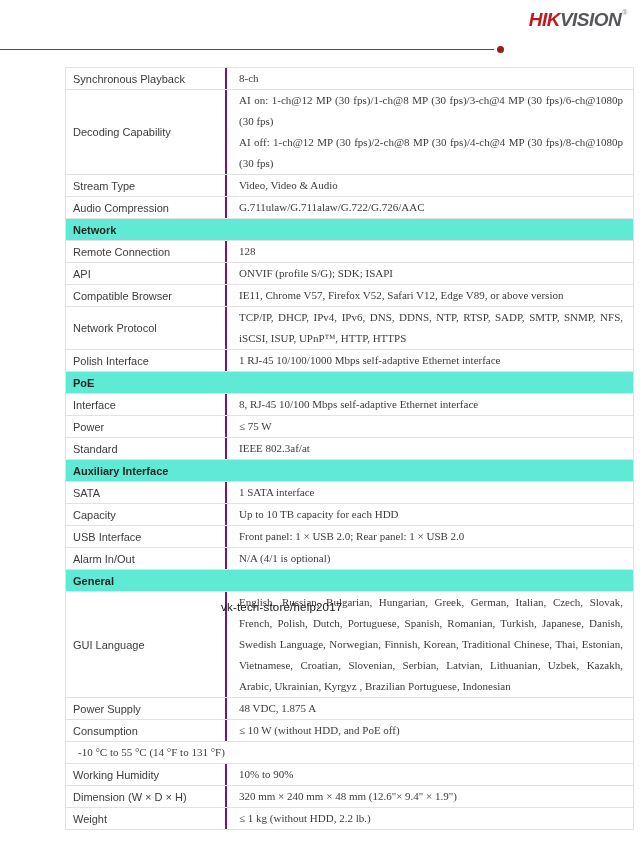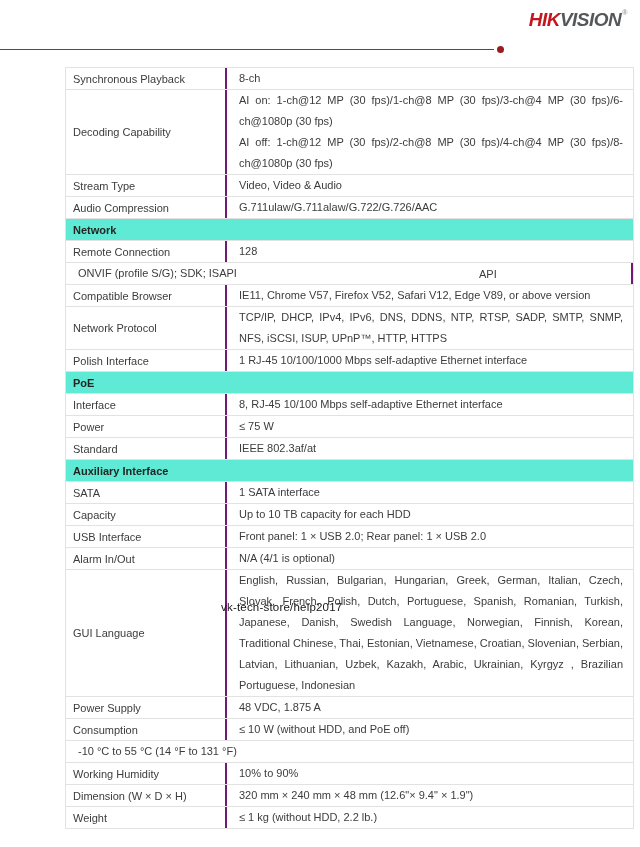--- a/index.html
+++ b/index.html
@@ -52,21 +52,21 @@
   .cell.label {
     flex: 0 0 161px; width: 161px;
     border-right: 2px solid #701a75;
     padding-left: 7px; padding-right: 4px;
     display: flex; align-items: center;
     line-height: 14px;
   }
   .cell.value {
     flex: 1 1 auto;
     padding: 0 10px 0 12px;
-    display: flex; flex-direction: column; justify-content: center;
+    display: flex; flex-direction: column; justify-content: center; font-family: Liberation Serif, serif;
   }
   .para { line-height: 21px; text-align: justify; }
 
   
   .watermark {
     position: absolute; left: 221px; top: 601px;
     font-weight: normal; font-size: 11.5px; color: #141414;
     letter-spacing: 0.2px;
     white-space: nowrap;
     pointer-events: none;
@@ -111,24 +111,24 @@
         </div>
       </div>
       <div class="row section">Network</div>
       <div class="row spec">
         <div class="cell label">Remote Connection</div>
         <div class="cell value">
           <div class="para">128</div>
         </div>
       </div>
       <div class="row spec">
+        <div class="cell label">API</div>
         <div class="cell value">
           <div class="para">ONVIF (profile S/G); SDK; ISAPI</div>
         </div>
-        <div class="cell label">API</div>
       </div>
       <div class="row spec">
         <div class="cell label">Compatible Browser</div>
         <div class="cell value">
           <div class="para">IE11, Chrome V57, Firefox V52, Safari V12, Edge V89, or above version</div>
         </div>
       </div>
       <div class="row spec">
         <div class="cell label">Network Protocol</div>
         <div class="cell value">
@@ -178,20 +178,21 @@
         <div class="cell value">
           <div class="para">Front panel: 1 × USB 2.0; Rear panel: 1 × USB 2.0</div>
         </div>
       </div>
       <div class="row spec">
         <div class="cell label">Alarm In/Out</div>
         <div class="cell value">
           <div class="para">N/A (4/1 is optional)</div>
         </div>
       </div>
+      <div class="row section">General</div>
       <div class="row spec">
         <div class="cell label">GUI Language</div>
         <div class="cell value">
           <div class="para">English, Russian, Bulgarian, Hungarian, Greek, German, Italian, Czech, Slovak, French, Polish, Dutch, Portuguese, Spanish, Romanian, Turkish, Japanese, Danish, Swedish Language, Norwegian, Finnish, Korean, Traditional Chinese, Thai, Estonian, Vietnamese, Croatian, Slovenian, Serbian, Latvian, Lithuanian, Uzbek, Kazakh, Arabic, Ukrainian, Kyrgyz , Brazilian Portuguese, Indonesian</div>
         </div>
       </div>
       <div class="row spec">
         <div class="cell label">Power Supply</div>
         <div class="cell value">
           <div class="para">48 VDC, 1.875 A</div>

